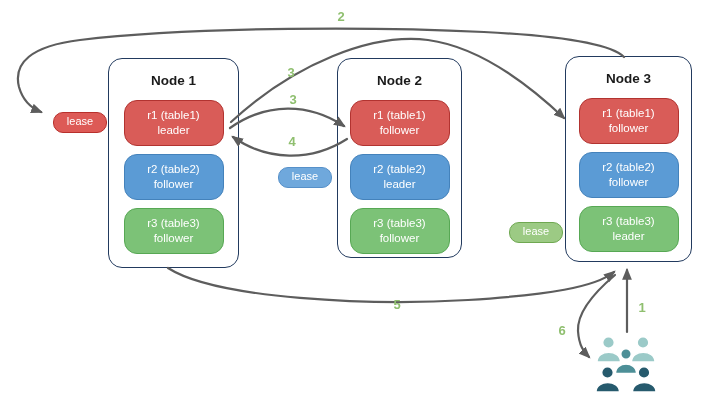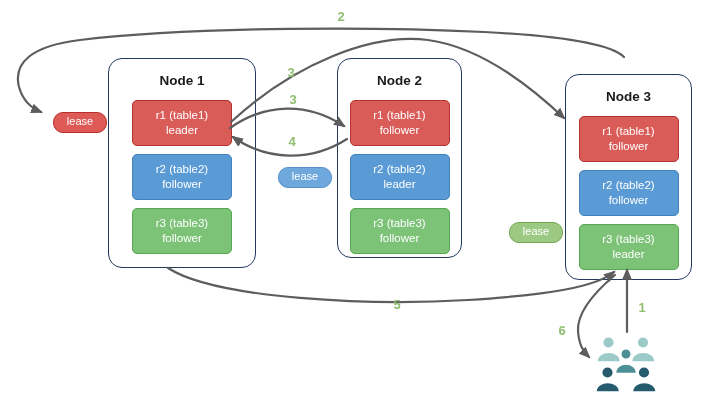--- a/index.html
+++ b/index.html
@@ -4,29 +4,29 @@
 <style>
   html,body { margin:0; padding:0; background:#ffffff; }
   #diagram {
     position:relative; width:704px; height:405px; background:#ffffff;
     font-family:"Liberation Sans", sans-serif; overflow:hidden;
   }
   .node {
     position:absolute; background:#ffffff; border:1.6px solid #223a5e;
     border-radius:14px; box-sizing:border-box; z-index:1;
   }
-  #node-1 { left:108px; top:58px;  width:148px; height:210px; }
+  #node-1 { left:108px; top:58px;  width:131px; height:210px; }
   #node-2 { left:337px; top:58px;  width:125px; height:200px; }
-  #node-3 { left:565px; top:74px;  width:127px; height:206px; }
+  #node-3 { left:565px; top:56px;  width:127px; height:206px; }
   .node-title {
     text-align:center; font-weight:bold; font-size:13.5px; color:#1a1a1a;
     margin-top:13px; margin-bottom:10px; line-height:18px;
   }
   .replica {
-    width:100px; height:46px; margin:0 auto 8px auto; border-radius:5px;
+    width:100px; height:46px; margin:0 auto 8px auto; border-radius:13px;
     border:1.6px solid transparent; box-sizing:border-box; color:#ffffff;
     font-size:11.5px; line-height:1.28; display:flex; flex-direction:column;
     align-items:center; justify-content:center; text-align:center;
   }
   .lease {
     position:absolute; z-index:2; width:54px; height:21px; box-sizing:border-box;
     border-radius:10px; border:1.5px solid transparent; color:#ffffff;
     font-size:11px; line-height:17px; text-align:center;
   }
   #lease-red   { left:53px;  top:112px; }

